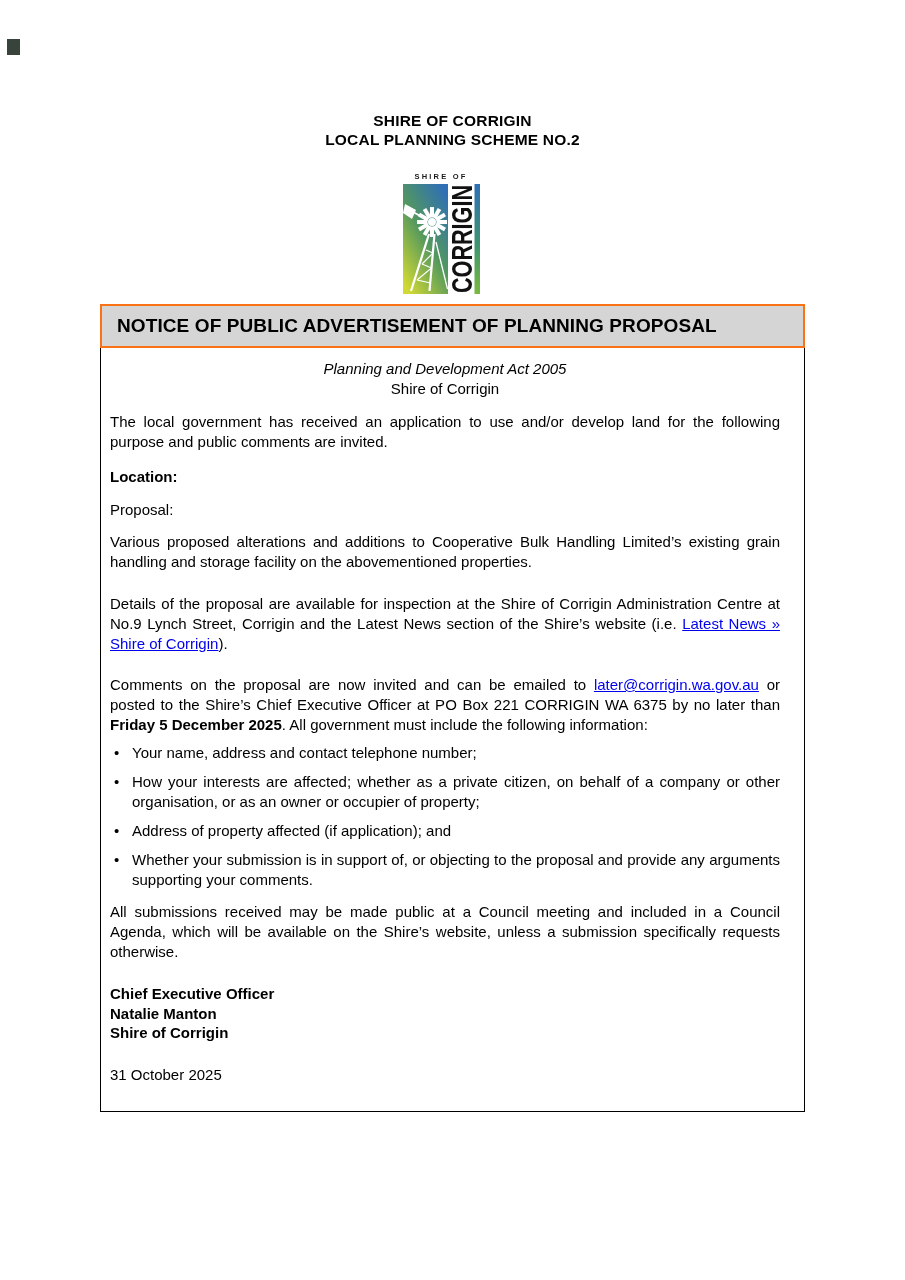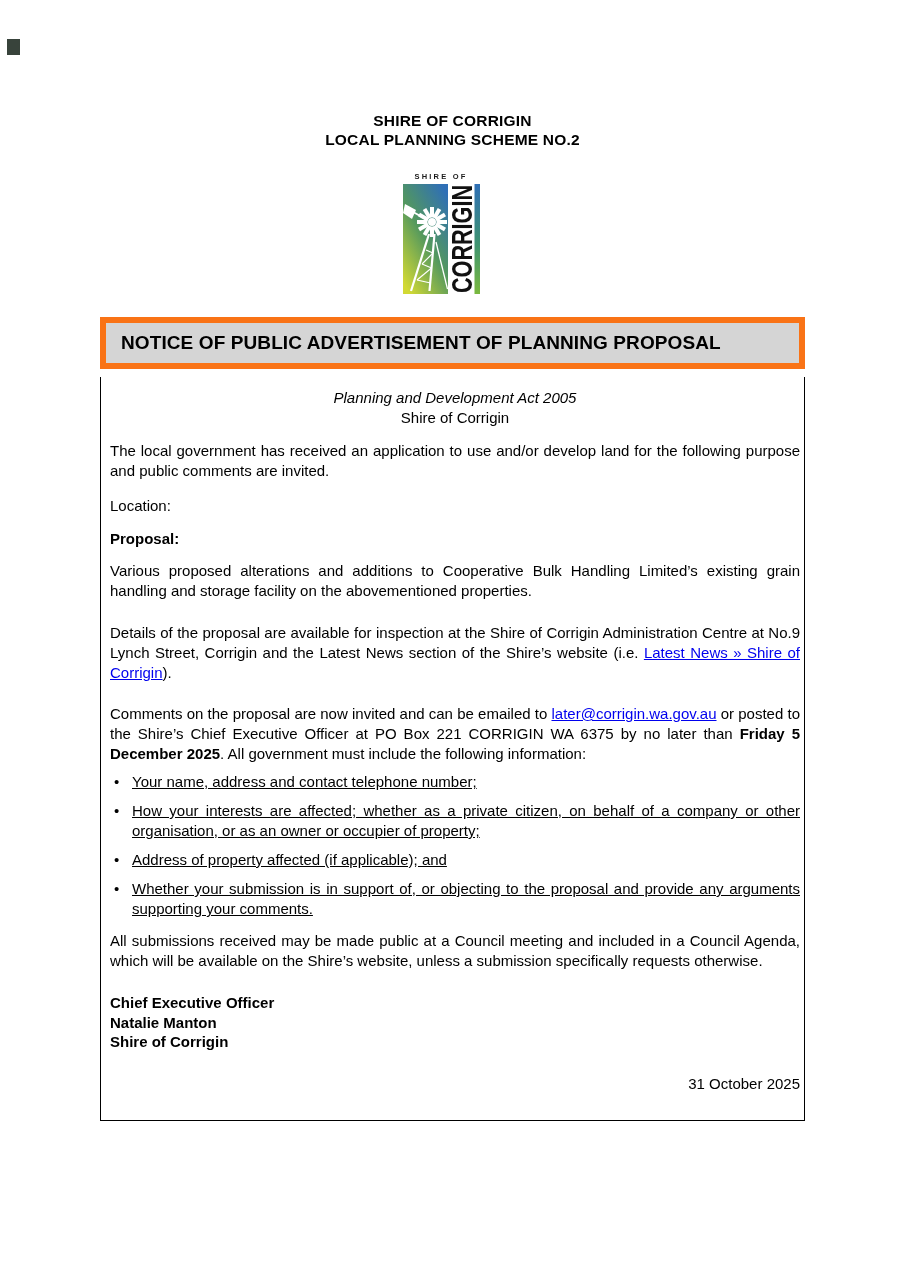--- a/index.html
+++ b/index.html
@@ -19,60 +19,59 @@
     padding-top: 111px;
     text-align: center;
     font-weight: bold;
     font-size: 15.5px;
     line-height: 19px;
     letter-spacing: 0.2px;
   }
   .logo-wrap { width: 99px; margin: 21px auto 0; }
   .logo-wrap svg { display: block; }
   .banner {
-    width: 705px; margin: 23px auto 0;
+    width: 705px; margin: 10px auto 0;
     background: #d5d5d5;
-    border: 6px solid #f97316;
+    border: 2px solid #f97316;
     font-size: 19px; font-weight: bold;
     line-height: 20px;
     padding: 10px 10px 10px 15px;
     letter-spacing: 0.1px;
   }
   .notice-box {
-    width: 705px; margin: 8px auto;
+    width: 705px; margin: 0 auto;
     border: 1px solid #000; border-top: none;
-    padding: 11px 4px 26px 9px;
+    padding: 11px 24px 26px 9px;
     font-size: 15px; line-height: 20px;
   }
   .center-block { text-align: center; margin-bottom: 13px; }
   .italic { font-style: italic; }
   p { margin: 0; text-align: justify; }
   .intro { margin-bottom: 15px; }
-  .label { font-weight: normal; margin-bottom: 13px; }
-  .label-proposal { font-weight: bold; margin-bottom: 12px; }
+  .label { font-weight: bold; margin-bottom: 13px; }
+  .label-proposal { font-weight: normal; margin-bottom: 12px; }
   .lot-line { margin-bottom: 27px; }
   .para-various { margin-bottom: 22px; }
   .para-details { margin-bottom: 21px; }
   .para-comments { margin-bottom: 8px; }
   .para-closing { margin-bottom: 22px; }
   a.doc-link { color: #0000ee; text-decoration: underline; cursor: pointer; }
   ul.req-list { list-style: none; margin: 0 0 12px 0; padding: 0; }
   ul.req-list li {
     position: relative;
     padding-left: 22px;
     margin-bottom: 9px;
     text-align: justify;
-    text-decoration: underline;
   }
   ul.req-list li::before {
     content: "\2022";
     position: absolute; left: 4px; top: 0;
   }
   .signature { font-weight: bold; line-height: 19.5px; margin-bottom: 22px; }
-  .date-line { text-align: right; }
+  .date-line { text-align: left; }
 </style>
 </head>
 <body>
 
 <div class="corner-mark"></div>
 
 <div class="doc-header">
   <div>SHIRE OF CORRIGIN</div>
   <div>LOCAL PLANNING SCHEME NO.2</div>
 </div>
@@ -145,21 +144,21 @@
   <p class="label-proposal">Proposal:</p>
   <p class="para-various">Various proposed alterations and additions to Cooperative Bulk Handling Limited’s existing grain handling and storage facility on the abovementioned properties.</p>
 
   <p class="para-details"><span>Details of the proposal are available for inspection at the Shire of Corrigin Administration Centre at No.9 Lynch Street, Corrigin and the Latest News section of the Shire’s website (i.e. </span><a class="doc-link">Latest News » Shire of Corrigin</a><span>).</span></p>
 
   <p class="para-comments"><span>Comments on the proposal are now invited and can be emailed to </span><a class="doc-link">later@corrigin.wa.gov.au</a><span> or posted to the Shire’s Chief Executive Officer at PO Box 221 CORRIGIN WA 6375 by no later than </span><strong>Friday 5 December 2025</strong><span>. All government must include the following information:</span></p>
 
   <ul class="req-list">
     <li>Your name, address and contact telephone number;</li>
     <li>How your interests are affected; whether as a private citizen, on behalf of a company or other organisation, or as an owner or occupier of property;</li>
-    <li>Address of property affected (if applicable); and</li>
+    <li>Address of property affected (if application); and</li>
     <li>Whether your submission is in support of, or objecting to the proposal and provide any arguments supporting your comments.</li>
   </ul>
 
   <p class="para-closing">All submissions received may be made public at a Council meeting and included in a Council Agenda, which will be available on the Shire’s website, unless a submission specifically requests otherwise.</p>
 
   <div class="signature">
     <div>Chief Executive Officer</div>
     <div>Natalie Manton</div>
     <div>Shire of Corrigin</div>
   </div>

